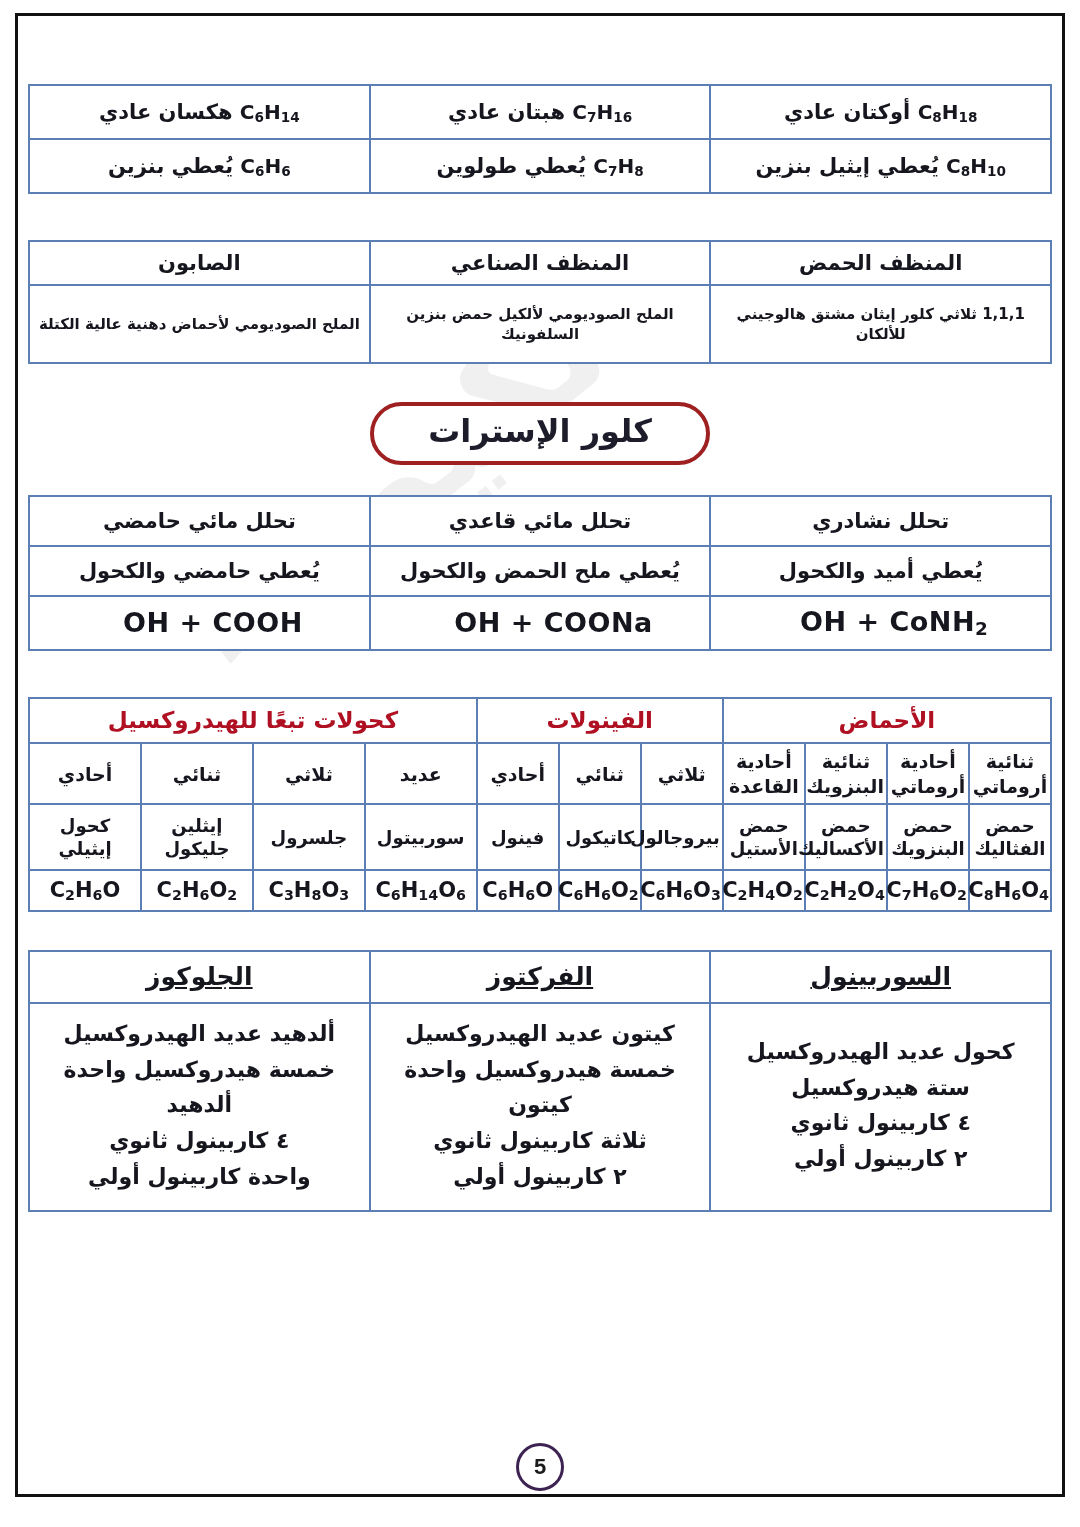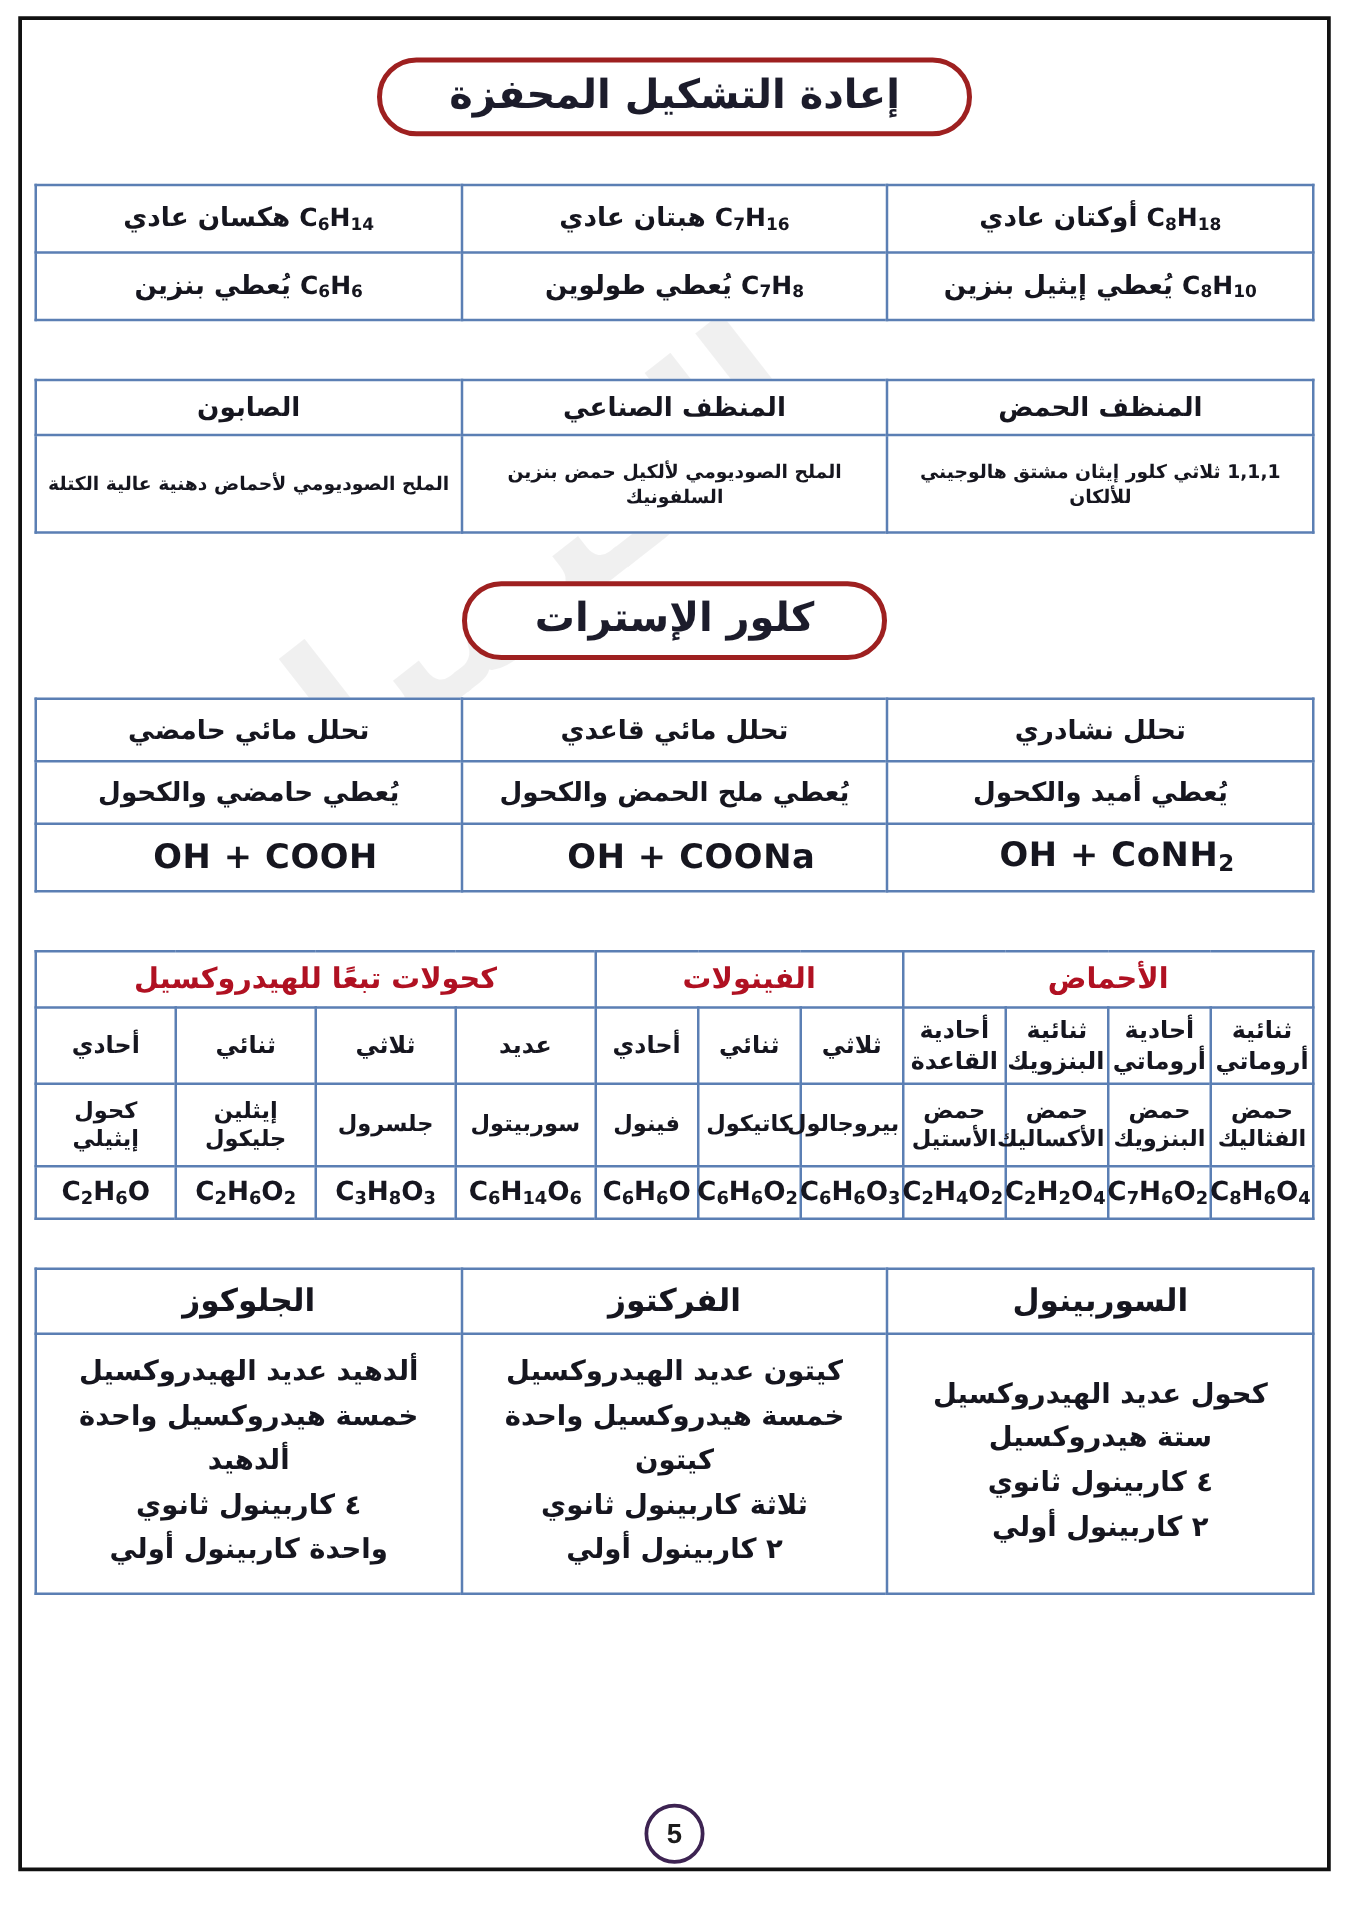--- a/index.html
+++ b/index.html
@@ -109,21 +109,21 @@
   }
   table.big td.group-head {
     font-size: 23px;
     color: #b01122;
     padding: 7px 4px;
   }
   table.big td.name { height: 54px; }
   table.big td.chem { font-size: 21px; white-space: nowrap; padding: 6px 1px; }
   table.big td.sub-head { height: 46px; font-size: 19px; }
 
-  .t5 td.red-head { font-size: 25px; padding: 8px; }
+  .t5 td.red-head { font-size: 25px; padding: 8px; text-decoration: underline; }
   .t5 td.body { font-size: 22px; line-height: 1.62; padding: 12px 8px 16px 8px; }
   .sp-30 { height: 30px; }
   .sp-38 { height: 38px; }
   .sp-46 { height: 46px; }
 
   
   .footer {
     position: absolute;
     left: 0;
     bottom: 36px;
@@ -151,23 +151,20 @@
 <body>
 
 <div class="page">
   <div class="page-border"></div>
   <div class="watermark">الكيمياء</div>
 
   <div class="content">
 
     <div class="sp-46"></div>
 
-    <div class="pill-wrap">
-      <div class="pill">إعادة التشكيل المحفزة</div>
-    </div>
 
     <div class="sp-38"></div>
 
     <table class="grid t1">
       <tbody>
           <tr>
         <td>
           <span class="f">C<sub>8</sub>H<sub>18</sub></span>
           <span>أوكتان عادي</span>
         </td>

